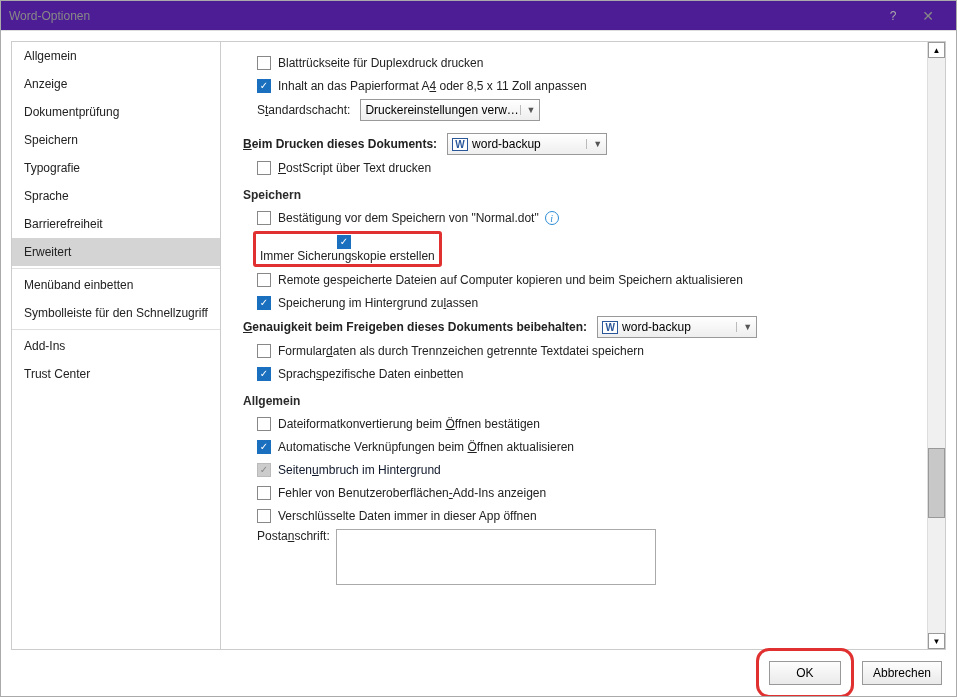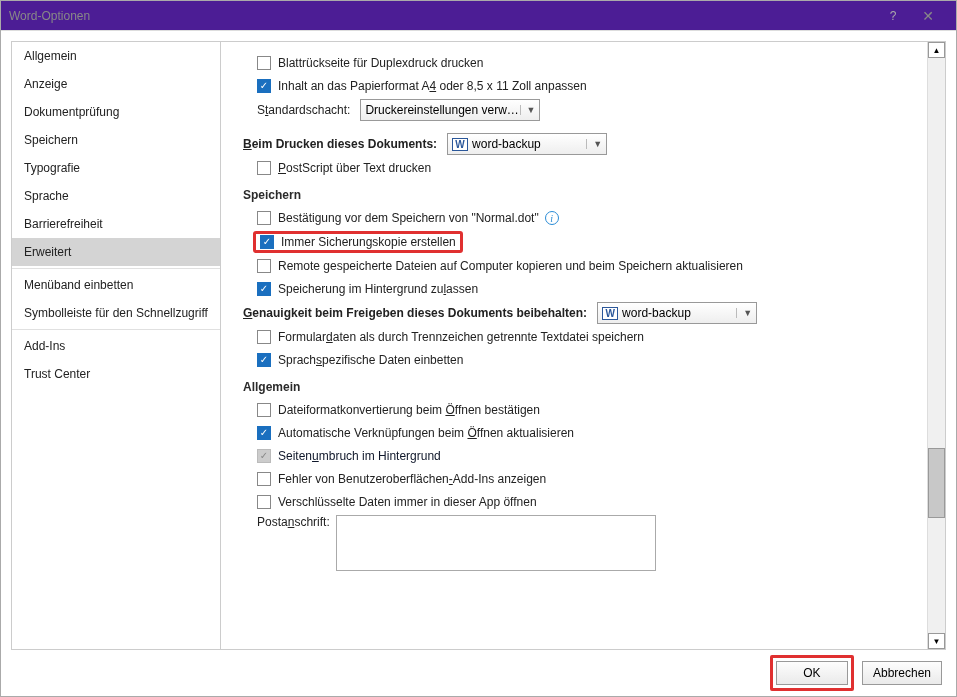--- a/index.html
+++ b/index.html
@@ -29,25 +29,25 @@
 .lbl { color:#222; }
 .lbl.disabled { color:#0f172a; }
 .lbl u { text-decoration: underline; }
 .indent { margin-left: 14px; }
 .section-hdr { font-weight: bold; color:#2a2a2a; margin: 10px 0 6px 0; }
 .dropdown { height: 22px; border: 1px solid #999; background: linear-gradient(#fff,#eee); display:inline-flex; align-items:center; padding: 0 4px; cursor:pointer; margin-left:6px;}
 .dropdown .dd-arrow { margin-left:auto; border-left:1px solid #bbb; padding-left:6px; font-size:9px; color:#555;}
 .dropdown .dd-icon { width:16px; height:16px; margin-right:4px; display:inline-flex; align-items:center; justify-content:center;}
 .word-icon::before { content:"W"; color:#2b579a; font-weight:bold; font-size:10px; border:1px solid #2b579a; padding:0 2px; background:#fff;}
 .info-icon { width:14px; height:14px; border:1px solid #2b8cd6; border-radius:50%; color:#2b8cd6; font-size:10px; display:inline-flex; align-items:center; justify-content:center; margin-left:6px; font-style:italic; font-family:serif;}
-.highlight-red { border: 3px solid #e03030; border-radius:3px; padding:1px 4px; display:inline-flex; align-items:center;}
+.highlight-red { border: 3px solid #e03030; border-radius:3px; padding:1px 4px; display:inline-flex; align-items:center;flex-direction:column;}
 .textfield { border:1px solid #aaa; height:56px; flex:1; max-width:320px; background:#fff; margin-left:6px;}
 .footer { height: 46px; display:flex; align-items:center; justify-content:flex-end; padding: 0 14px; gap:8px; }
 .btn { min-width:72px; height:24px; border:1px solid #999; background:linear-gradient(#fdfdfd,#eaeaea); cursor:pointer; display:inline-flex; align-items:center; justify-content:center; padding:0 10px;}
-.btn-highlight { border: 3px solid #e03030; border-radius:2px; padding:3px; display:inline-flex;text-align:center;}
+.btn-highlight { border: 3px solid #e03030; border-radius:13px; padding:10px; display:inline-flex;text-align:center;}
 .label-inline { margin-right: 4px; }
 .bold { font-weight: bold; }
 </style>
 </head>
 <body>
 
 <div class="titlebar">
   <span class="title">Word-Optionen</span>
   <span class="help">?</span>
   <span class="close">✕</span>

